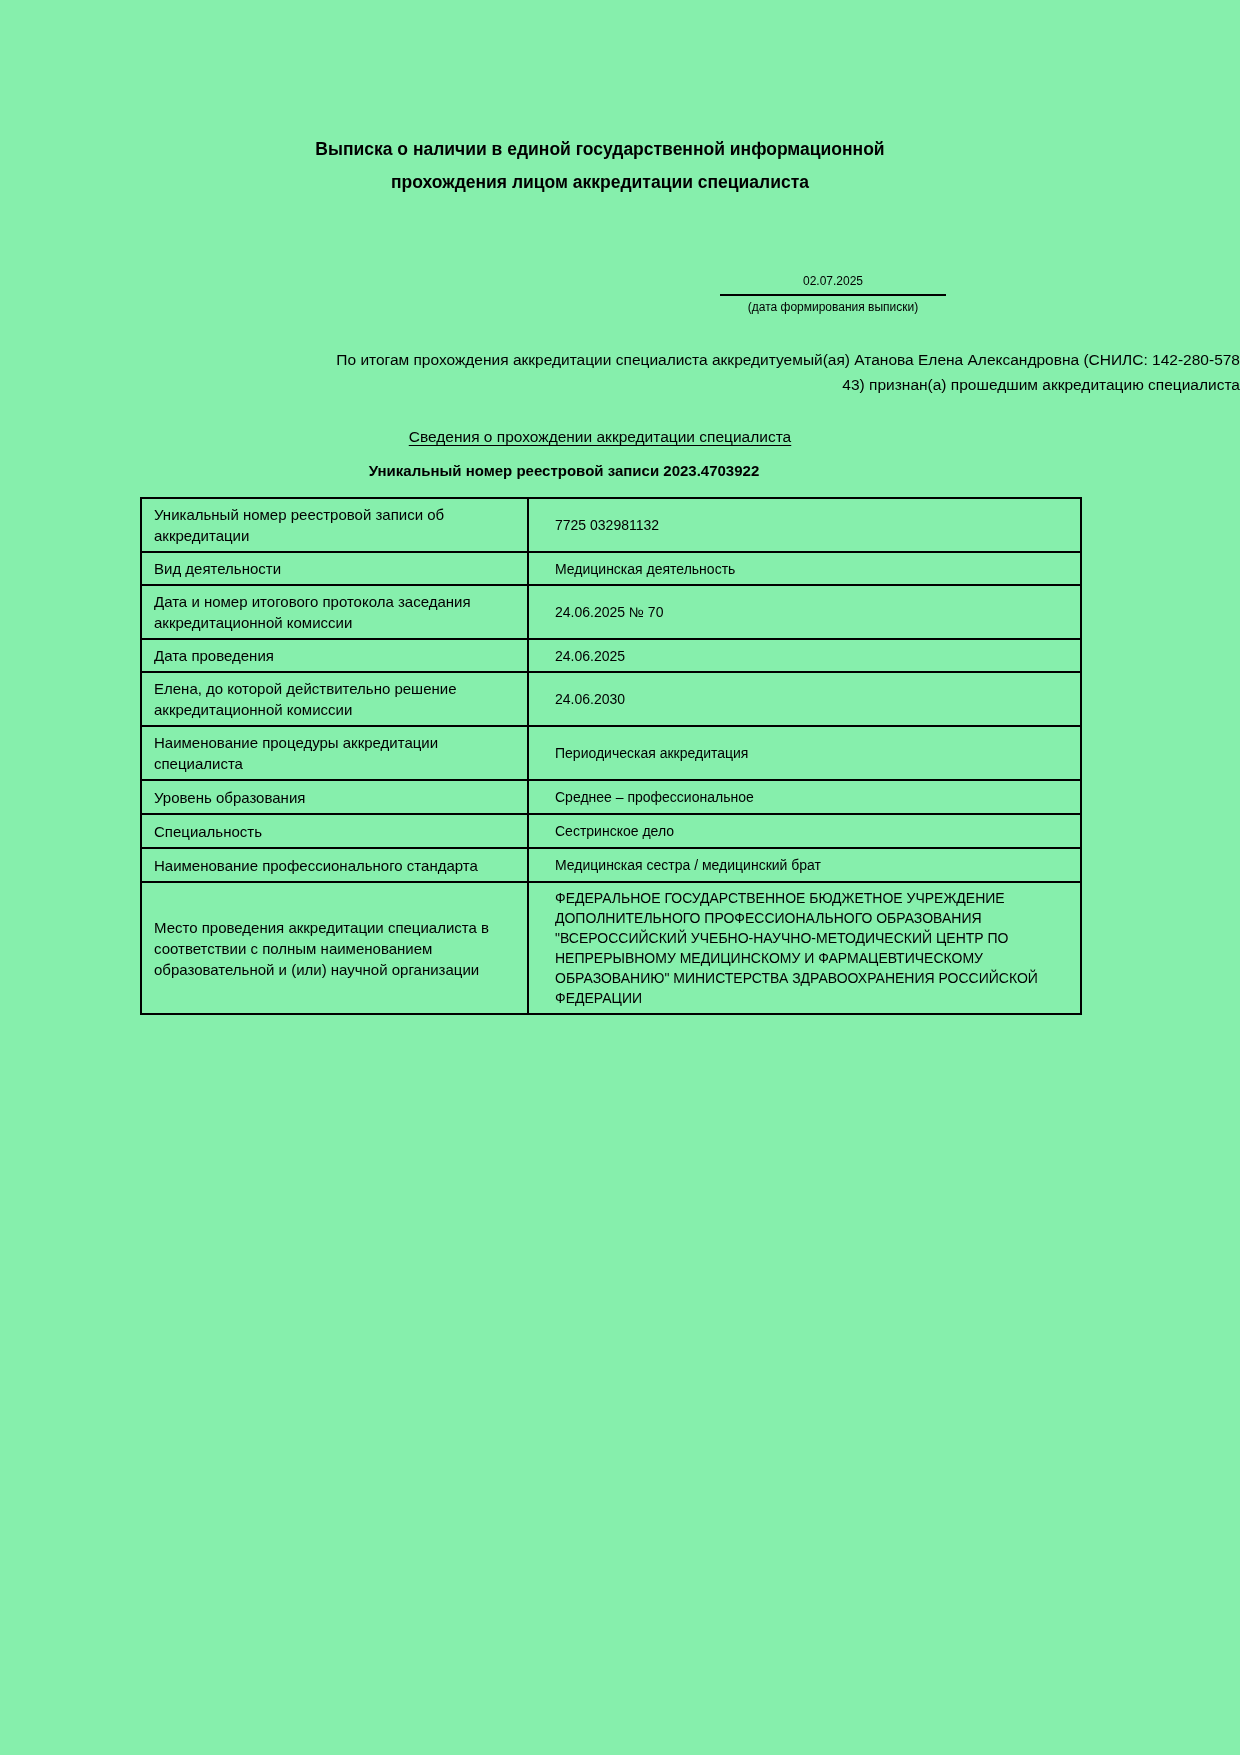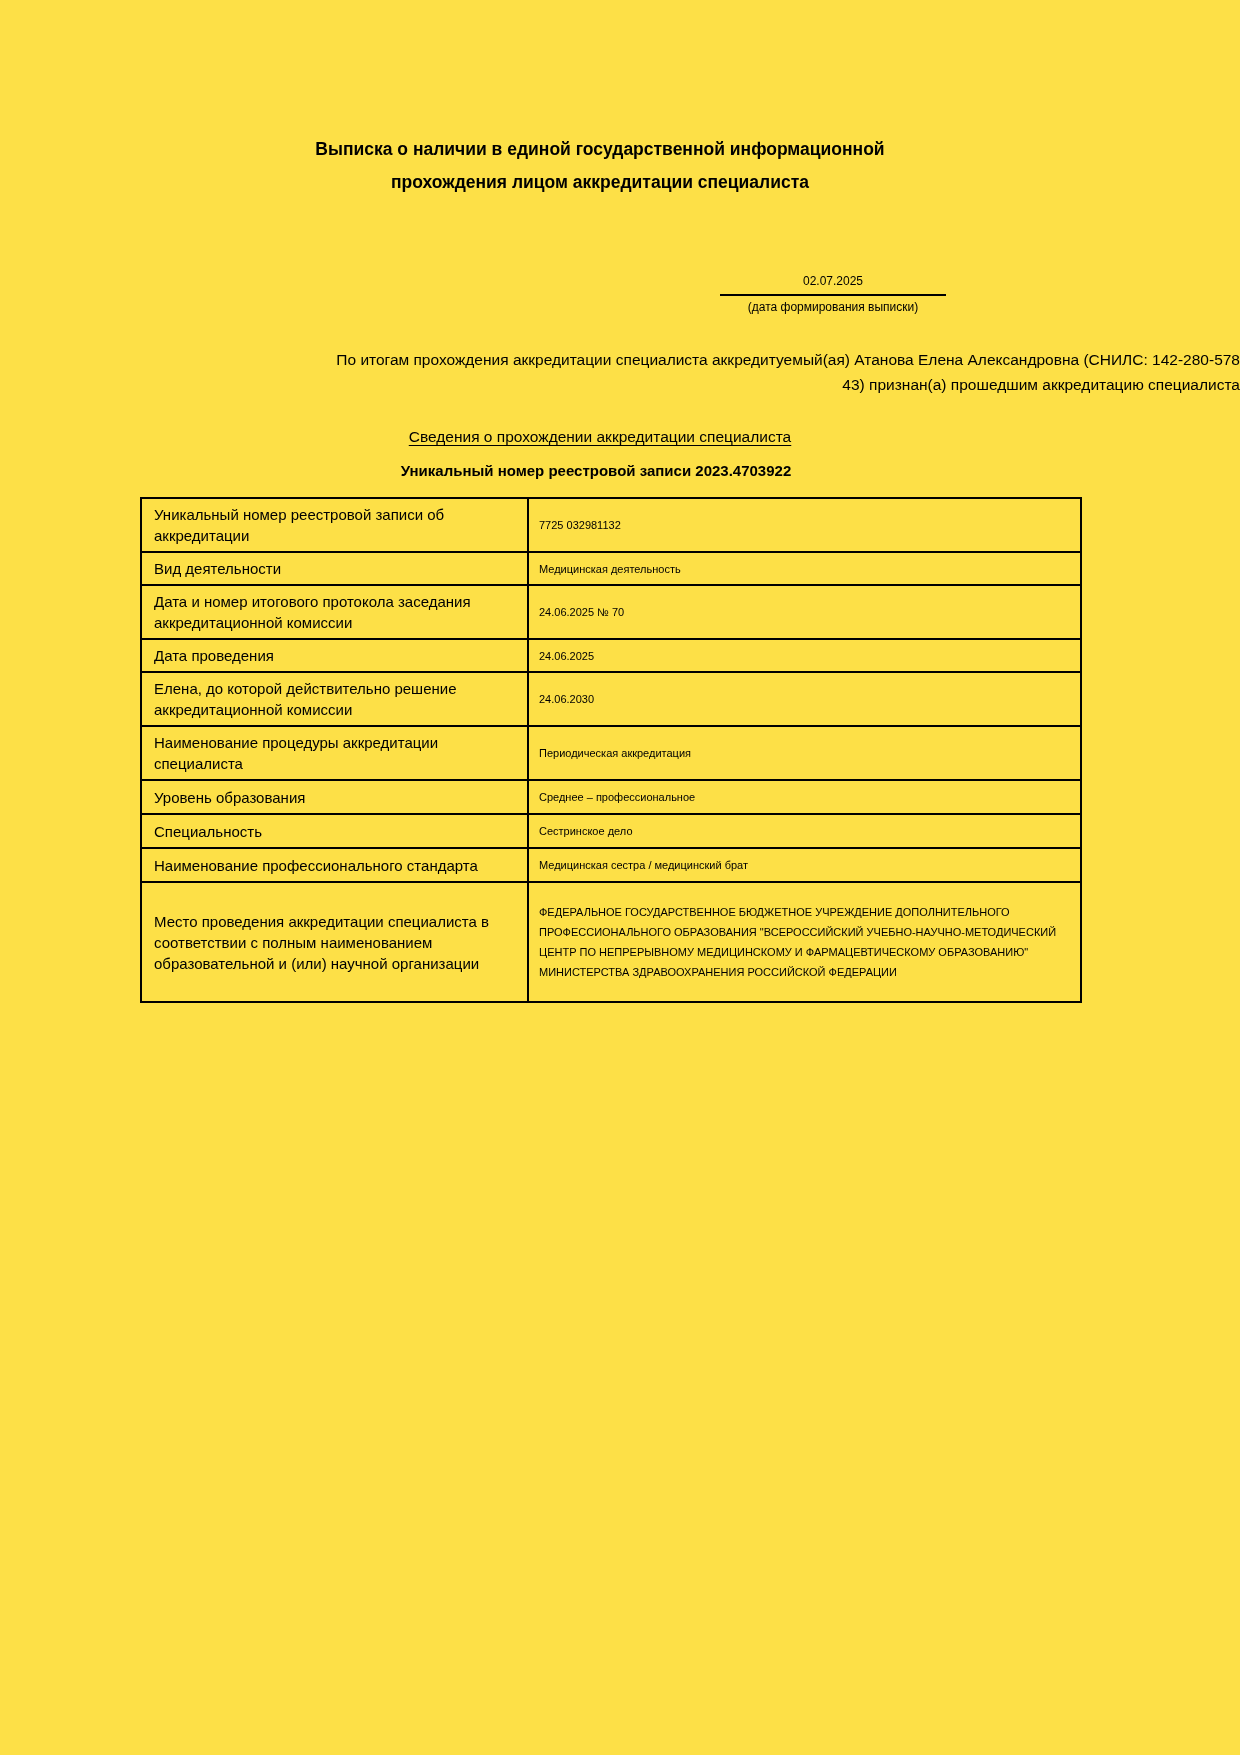--- a/index.html
+++ b/index.html
@@ -1,19 +1,19 @@
 <!DOCTYPE html>
 <html lang="ru"><head>
 <meta charset="utf-8">
 <style>
   html,body{margin:0;padding:0;background:#ffffff;}
   .page{
     position:relative;
     width:1240px;height:1755px;
-    background:#fde047;
+    background:#86efac;
     font-family:"Liberation Sans",sans-serif;
     color:#000;
     overflow:hidden;
   }
   .title{
     position:absolute;top:133px;left:0;width:1200px;
     text-align:center;font-weight:bold;font-size:17.5px;line-height:33px;
   }
   .date-block{
     position:absolute;top:272px;left:720px;width:226px;
@@ -24,32 +24,32 @@
   .intro{
     position:absolute;top:347px;left:0;width:1240px;
     text-align:right;font-size:15.5px;line-height:25px;
   }
   .section-heading{
     position:absolute;top:428px;left:0;width:1200px;
     text-align:center;font-size:15.5px;text-decoration:underline;text-underline-offset:3px;
   }
   .record-heading{
     position:absolute;top:462px;left:0;width:1128px;
-    text-align:center;font-size:15px;font-weight:bold;margin-left:32px;
+    text-align:center;font-size:15px;font-weight:bold;
   }
   table.acc-table{
     position:absolute;top:497px;left:140px;width:942px;
     border-collapse:collapse;table-layout:fixed;
   }
   table.acc-table td{
     border:2px solid #000;
     vertical-align:middle;
   }
   td.label{font-size:15px;line-height:21px;padding:5px 8px 5px 12px;}
-  td.value{font-size:11px;line-height:20px;padding:5px 10px 5px 10px;}
+  td.value{font-size:14px;line-height:20px;padding:5px 10px 5px 26px;}
 </style>
 </head>
 <body>
 
 <div class="page">
 
   <div class="title">
     <div>Выписка о наличии в единой государственной информационной</div>
     <div>прохождения лицом аккредитации специалиста</div>
   </div>

